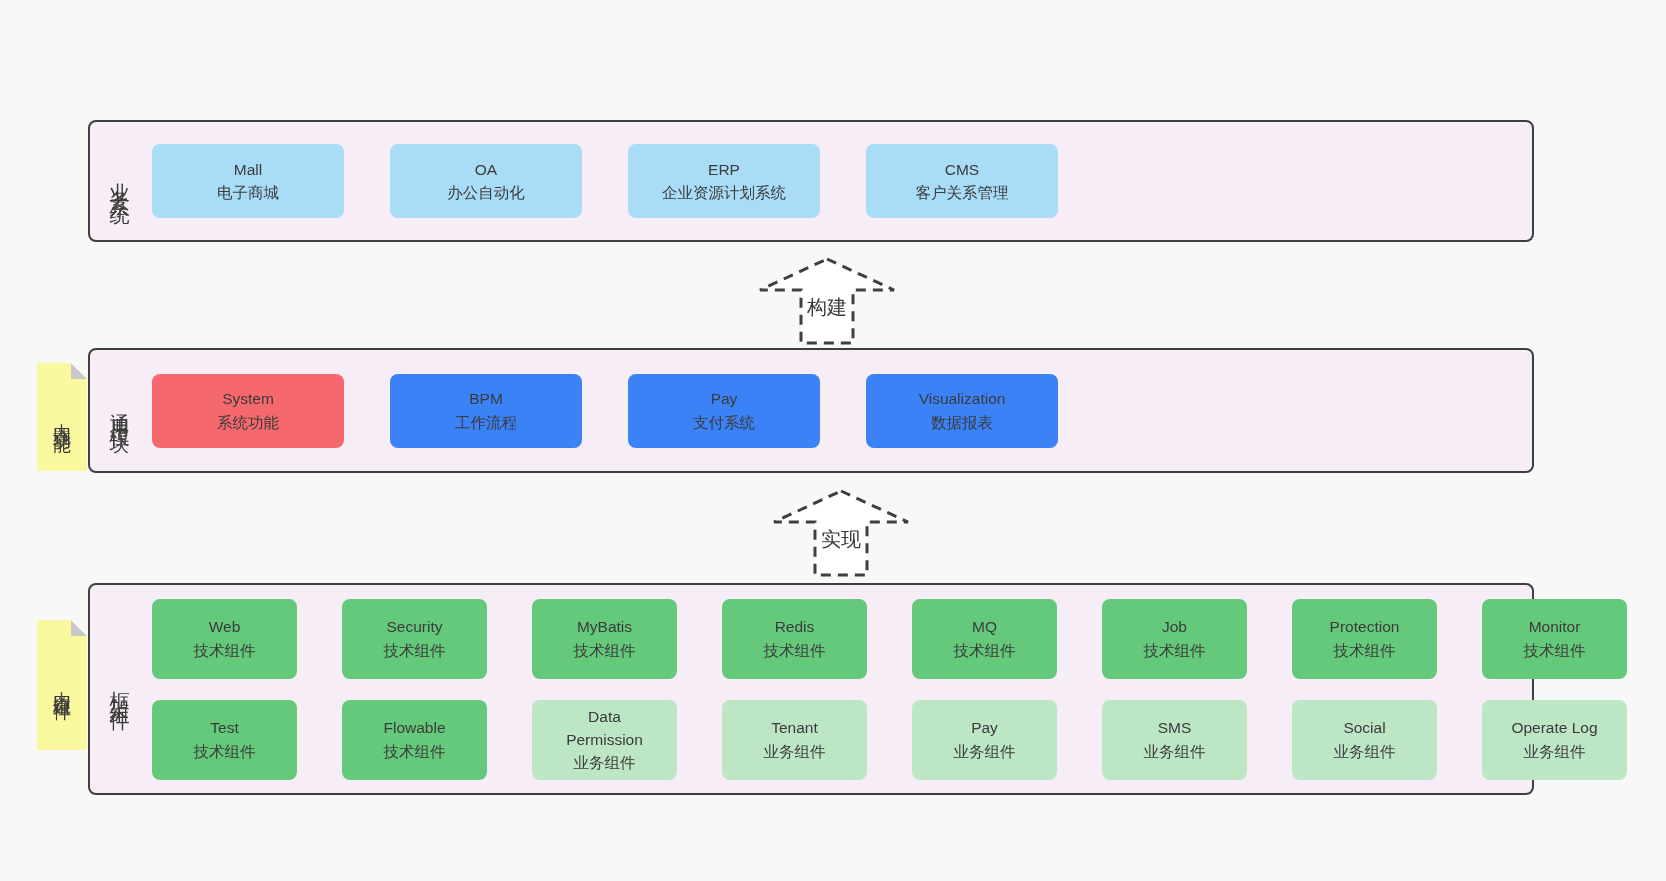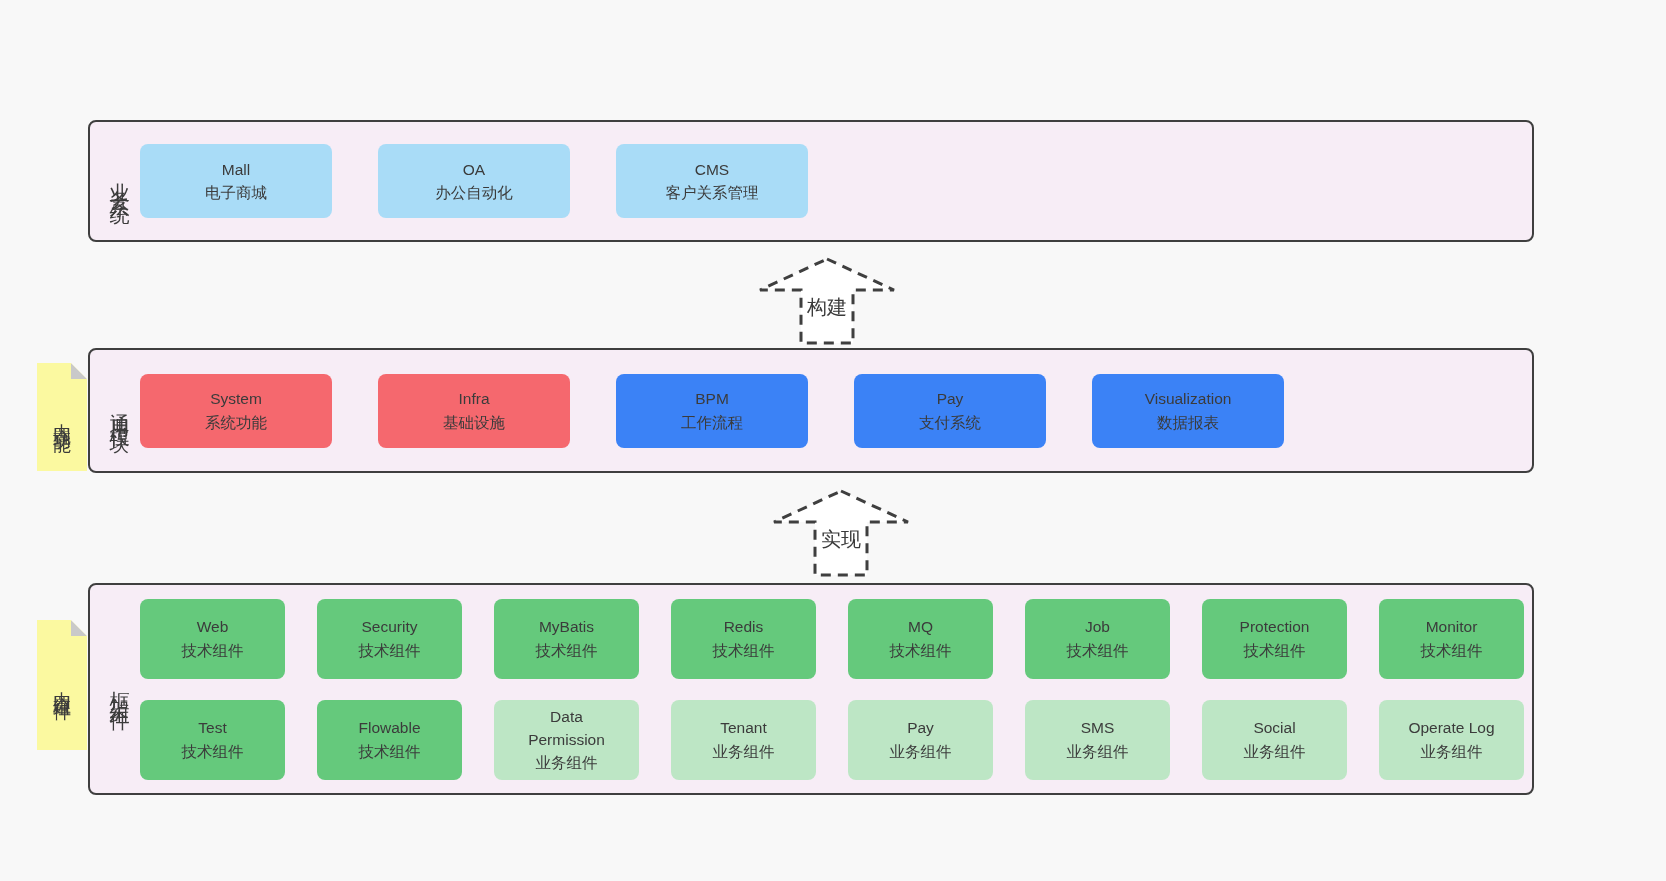--- a/index.html
+++ b/index.html
@@ -40,25 +40,25 @@
     margin-left: 14px;
     width: 26px;
     text-align: center;
     flex: 0 0 auto;
     color: #3b3b3b;
     line-height: 1;
   }
 
   .boxes {
     display: flex;
-    margin-left: 10px;
+    margin-left: 22px;
     flex: 0 0 auto;
   }
   .boxes.six { gap: 46px; }
-  .boxes.eight { gap: 32px; }
+  .boxes.eight { gap: 45px; }
   .rows {
     display: flex;
     flex-direction: column;
     gap: 21px;
   }
 
   
   .box {
     border-radius: 8px;
     display: flex;
@@ -152,20 +152,24 @@
   <div class="boxes six">
     <div class="box" data-variant="blue">
       <div class="box-title">Mall</div>
       <div class="box-sub">电子商城</div>
     </div>
     <div class="box" data-variant="blue">
       <div class="box-title">OA</div>
       <div class="box-sub">办公自动化</div>
     </div>
     <div class="box" data-variant="blue">
+      <div class="box-title">ERP</div>
+      <div class="box-sub">企业资源计划系统</div>
+    </div>
+    <div class="box" data-variant="blue">
       <div class="box-title">CMS</div>
       <div class="box-sub">客户关系管理</div>
     </div>
   </div>
 </div>
 
 <div class="arrow" id="arrow-1">
   <svg viewBox="0 0 140 90">
     <polygon points="70,3 137,34 96,34 96,87 44,87 44,34 3,34"></polygon>
   </svg>
@@ -176,24 +180,20 @@
   <div class="sticky-label">内置功能</div>
 </div>
 
 <div class="layer" id="layer-2">
   <div class="layer-label">通用模块</div>
   <div class="boxes six">
     <div class="box" data-variant="red">
       <div class="box-title">System</div>
       <div class="box-sub">系统功能</div>
     </div>
-    <div class="box" data-variant="red">
-      <div class="box-title">Infra</div>
-      <div class="box-sub">基础设施</div>
-    </div>
     <div class="box" data-variant="pink">
       <div class="box-title">BPM</div>
       <div class="box-sub">工作流程</div>
     </div>
     <div class="box" data-variant="pink">
       <div class="box-title">Pay</div>
       <div class="box-sub">支付系统</div>
     </div>
     <div class="box" data-variant="pink">
       <div class="box-title">Visualization</div>

